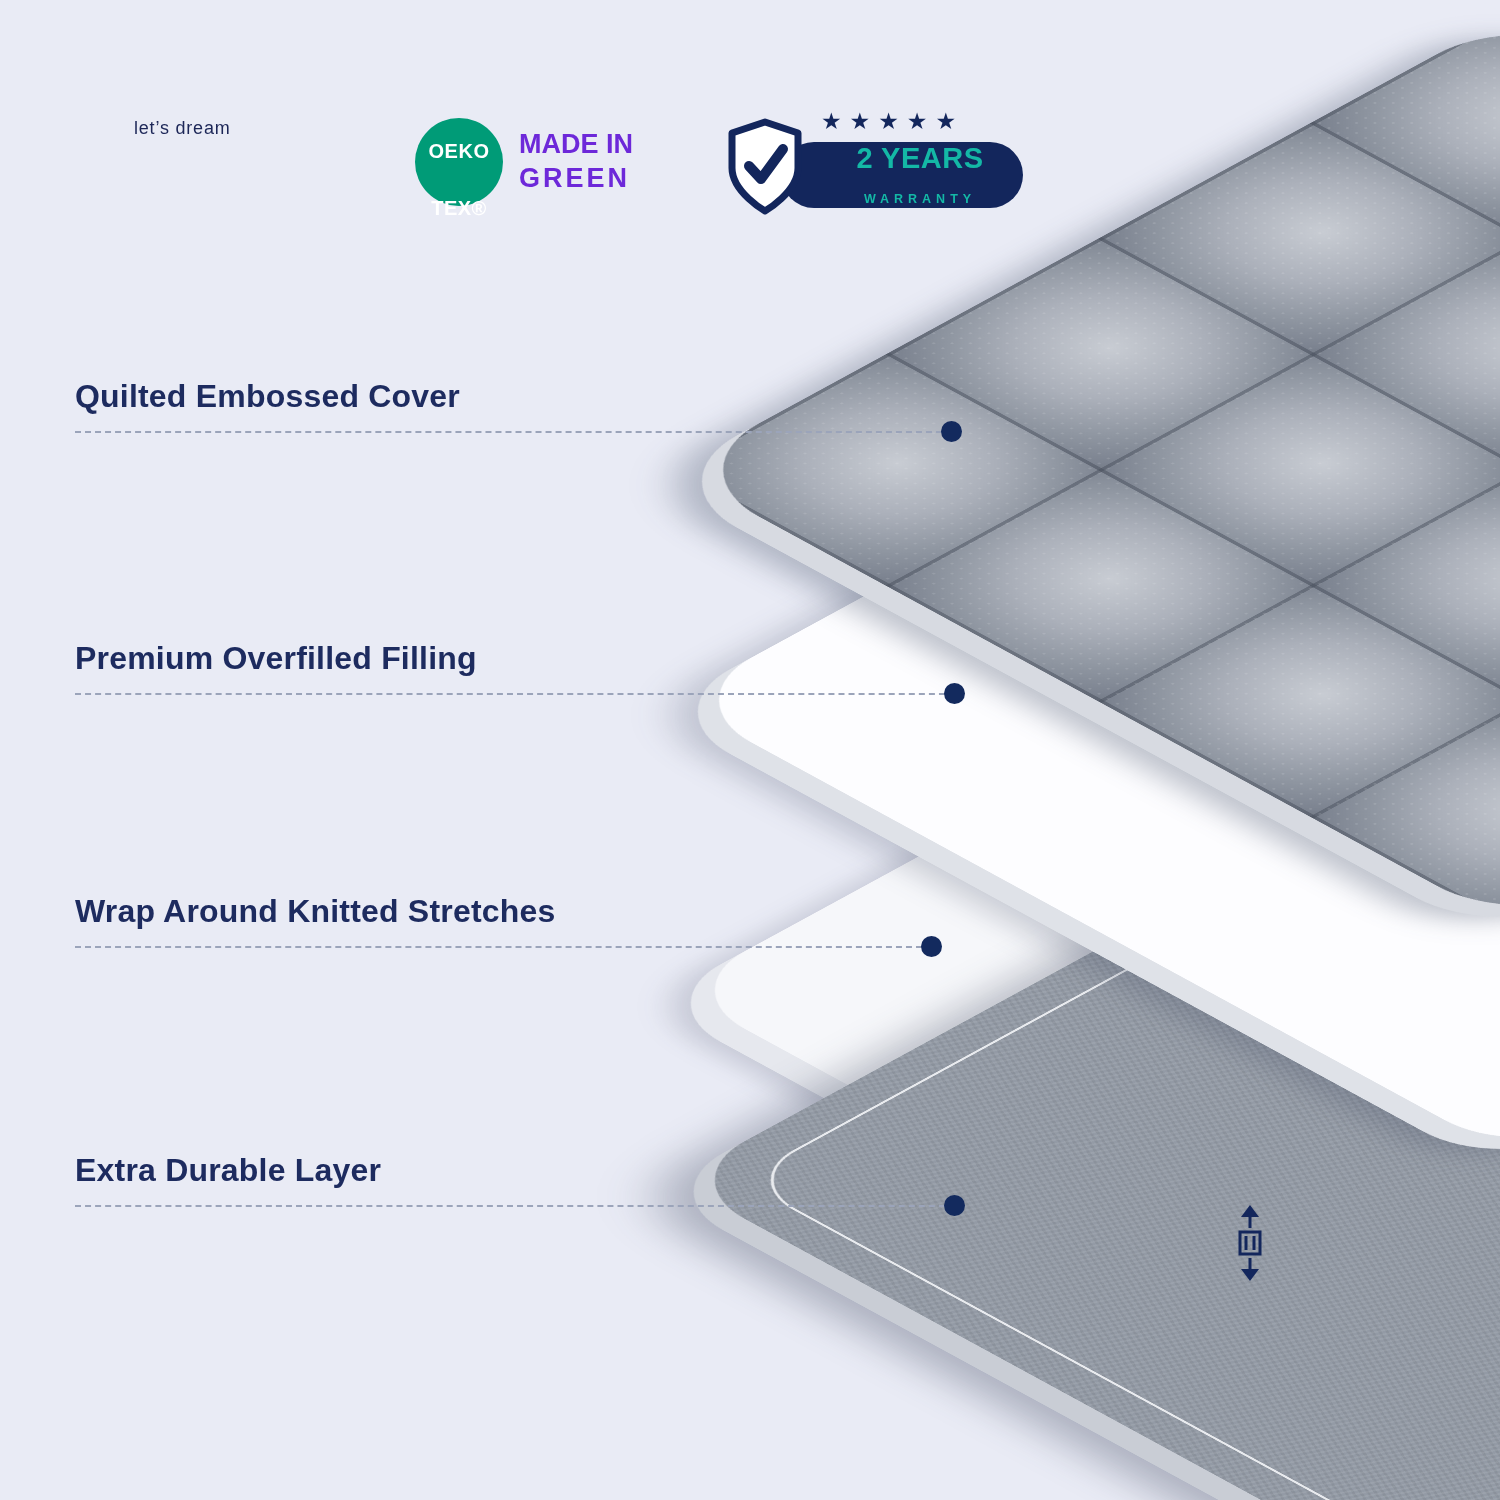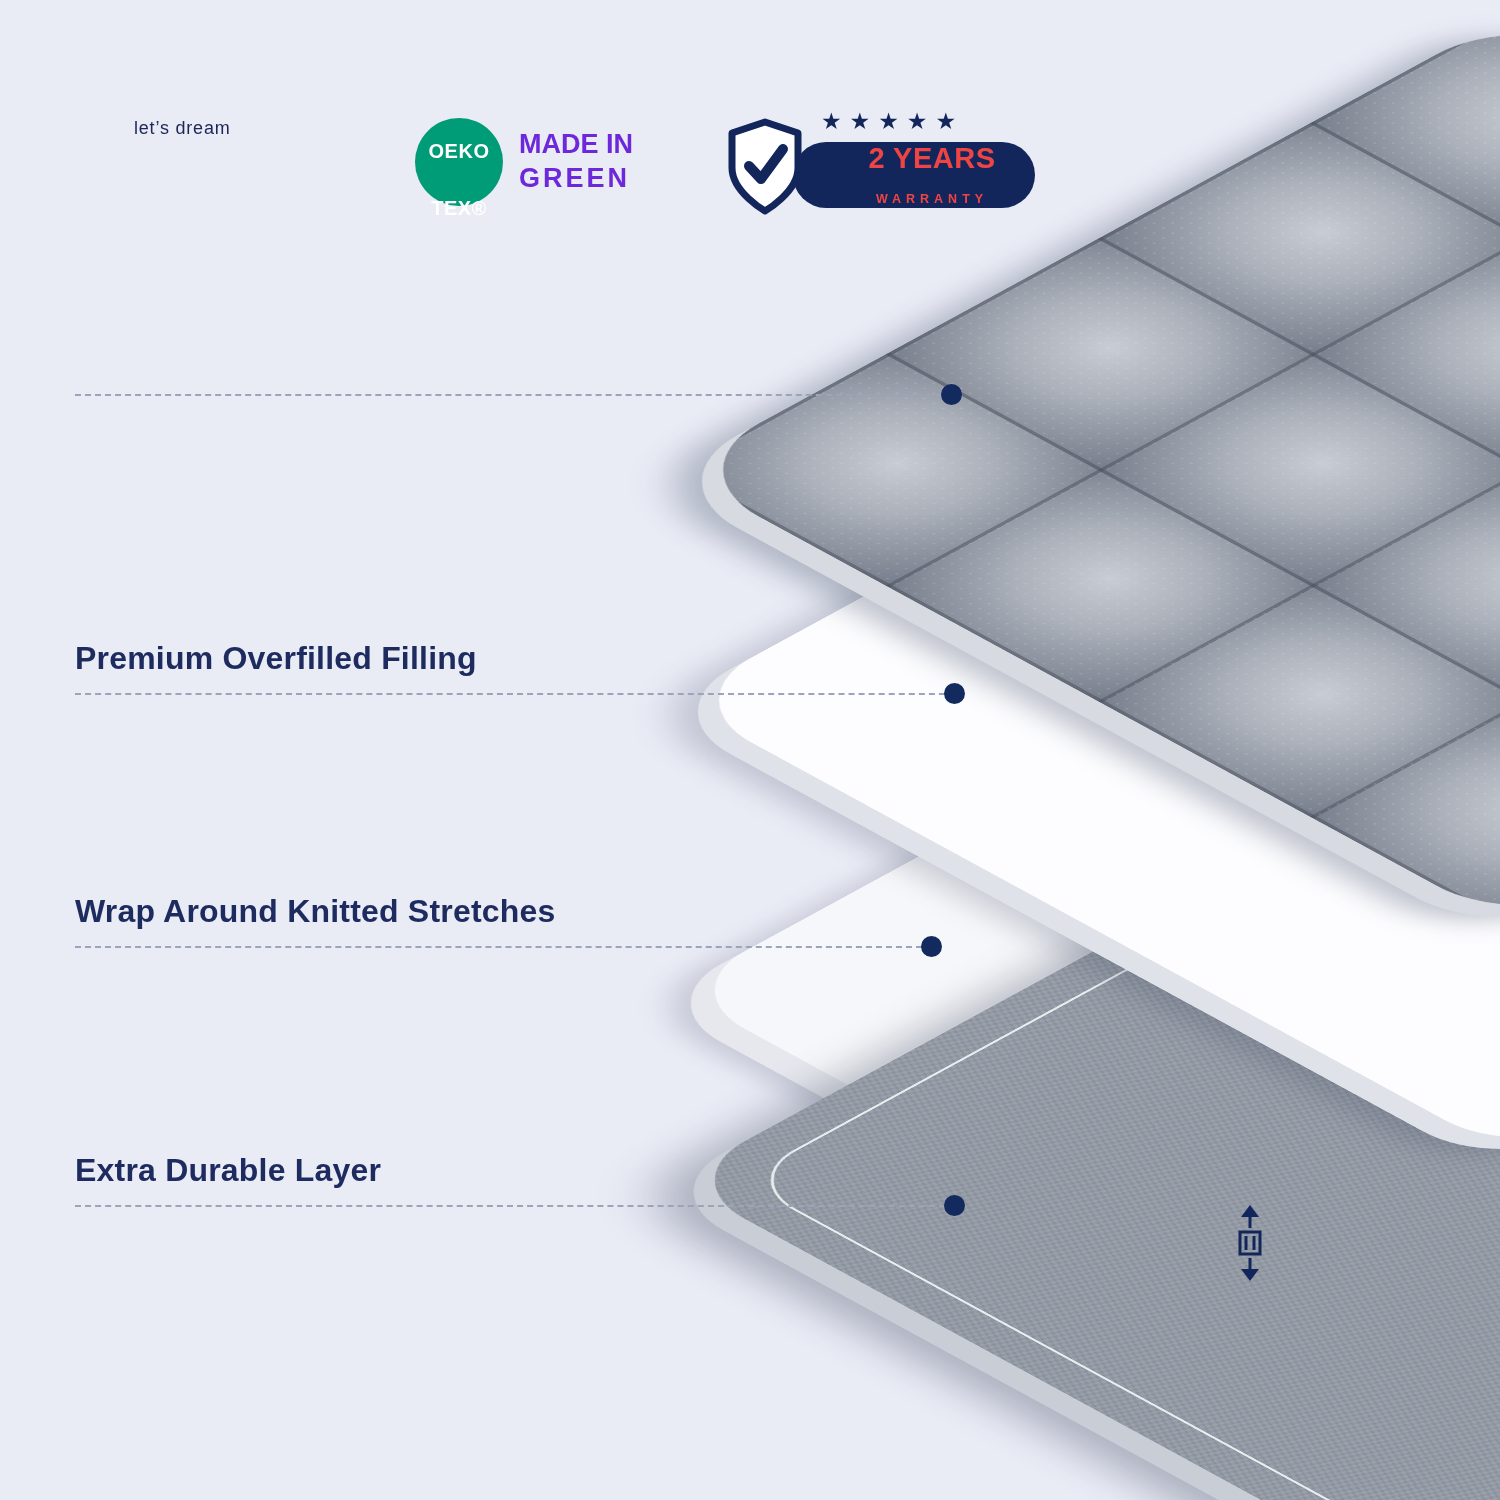--- a/index.html
+++ b/index.html
@@ -72,22 +72,22 @@
   .oeko-circle span{font-size:20px;letter-spacing:.5px;margin-top:36px;}
   .made-green{margin-left:16px;color:#6d28d9;font-weight:700;font-size:27px;line-height:1.25;}
   .made-green .g2{letter-spacing:3px;}
 
   
   .warranty{position:absolute;left:725px;top:108px;width:270px;height:110px;z-index:55;}
   .warranty .stars{
     position:absolute;left:96px;top:0;color:#13265c;font-size:23px;letter-spacing:8px;white-space:nowrap;
   }
   .warranty .pill{
-    position:absolute;left:68px;top:34px;width:206px;height:66px;border-radius:34px;
-    background:#13265c;color:#ef4444;display:flex;flex-direction:column;justify-content:center;
+    position:absolute;left:56px;top:34px;width:206px;height:66px;border-radius:34px;
+    background:#13265c;color:#14b8a6;display:flex;flex-direction:column;justify-content:center;
     align-items:center;padding-left:36px;box-sizing:content-box;
   }
   .warranty .pill-title{font-size:29px;font-weight:700;letter-spacing:.5px;line-height:1;}
   .warranty .pill-sub{font-size:12.5px;font-weight:700;letter-spacing:5px;margin-top:20px;line-height:1;}
   .warranty .shield{position:absolute;left:0;top:10px;z-index:2;}
 
   
   .callout{position:absolute;left:75px;z-index:60;}
   .callout-label{font-size:32px;font-weight:700;color:#1d2b5f;letter-spacing:.2px;white-space:nowrap;}
   .callout-line{position:relative;margin-top:16px;border-top:2.5px dashed #9ba4ba;height:0;}
@@ -138,20 +138,21 @@
       <div class="pill-title">2 YEARS</div>
       <div class="pill-sub">WARRANTY</div>
     </div>
     <svg class="shield" width="80" height="98" viewBox="0 0 80 98">
       <path d="M40 4 L73 15 V50 C73 74 40 93 40 93 C40 93 7 74 7 50 V15 Z" fill="#ffffff" stroke="#13265c" stroke-width="7" stroke-linejoin="round"></path>
       <path d="M24 48 L36 61 L58 31" fill="none" stroke="#13265c" stroke-width="10" stroke-linecap="round" stroke-linejoin="round"></path>
     </svg>
   </div>
 
   <div class="callout" style="top:378px;">
+    <div class="callout-label">Quilted Embossed Cover</div>
     <div class="callout-line" style="width:877px;">
       <span class="callout-dot"></span>
     </div>
   </div>
 
   <div class="callout" style="top:640px;">
     <div class="callout-label">Premium Overfilled Filling</div>
     <div class="callout-line" style="width:880px;">
       <span class="callout-dot"></span>
     </div>

